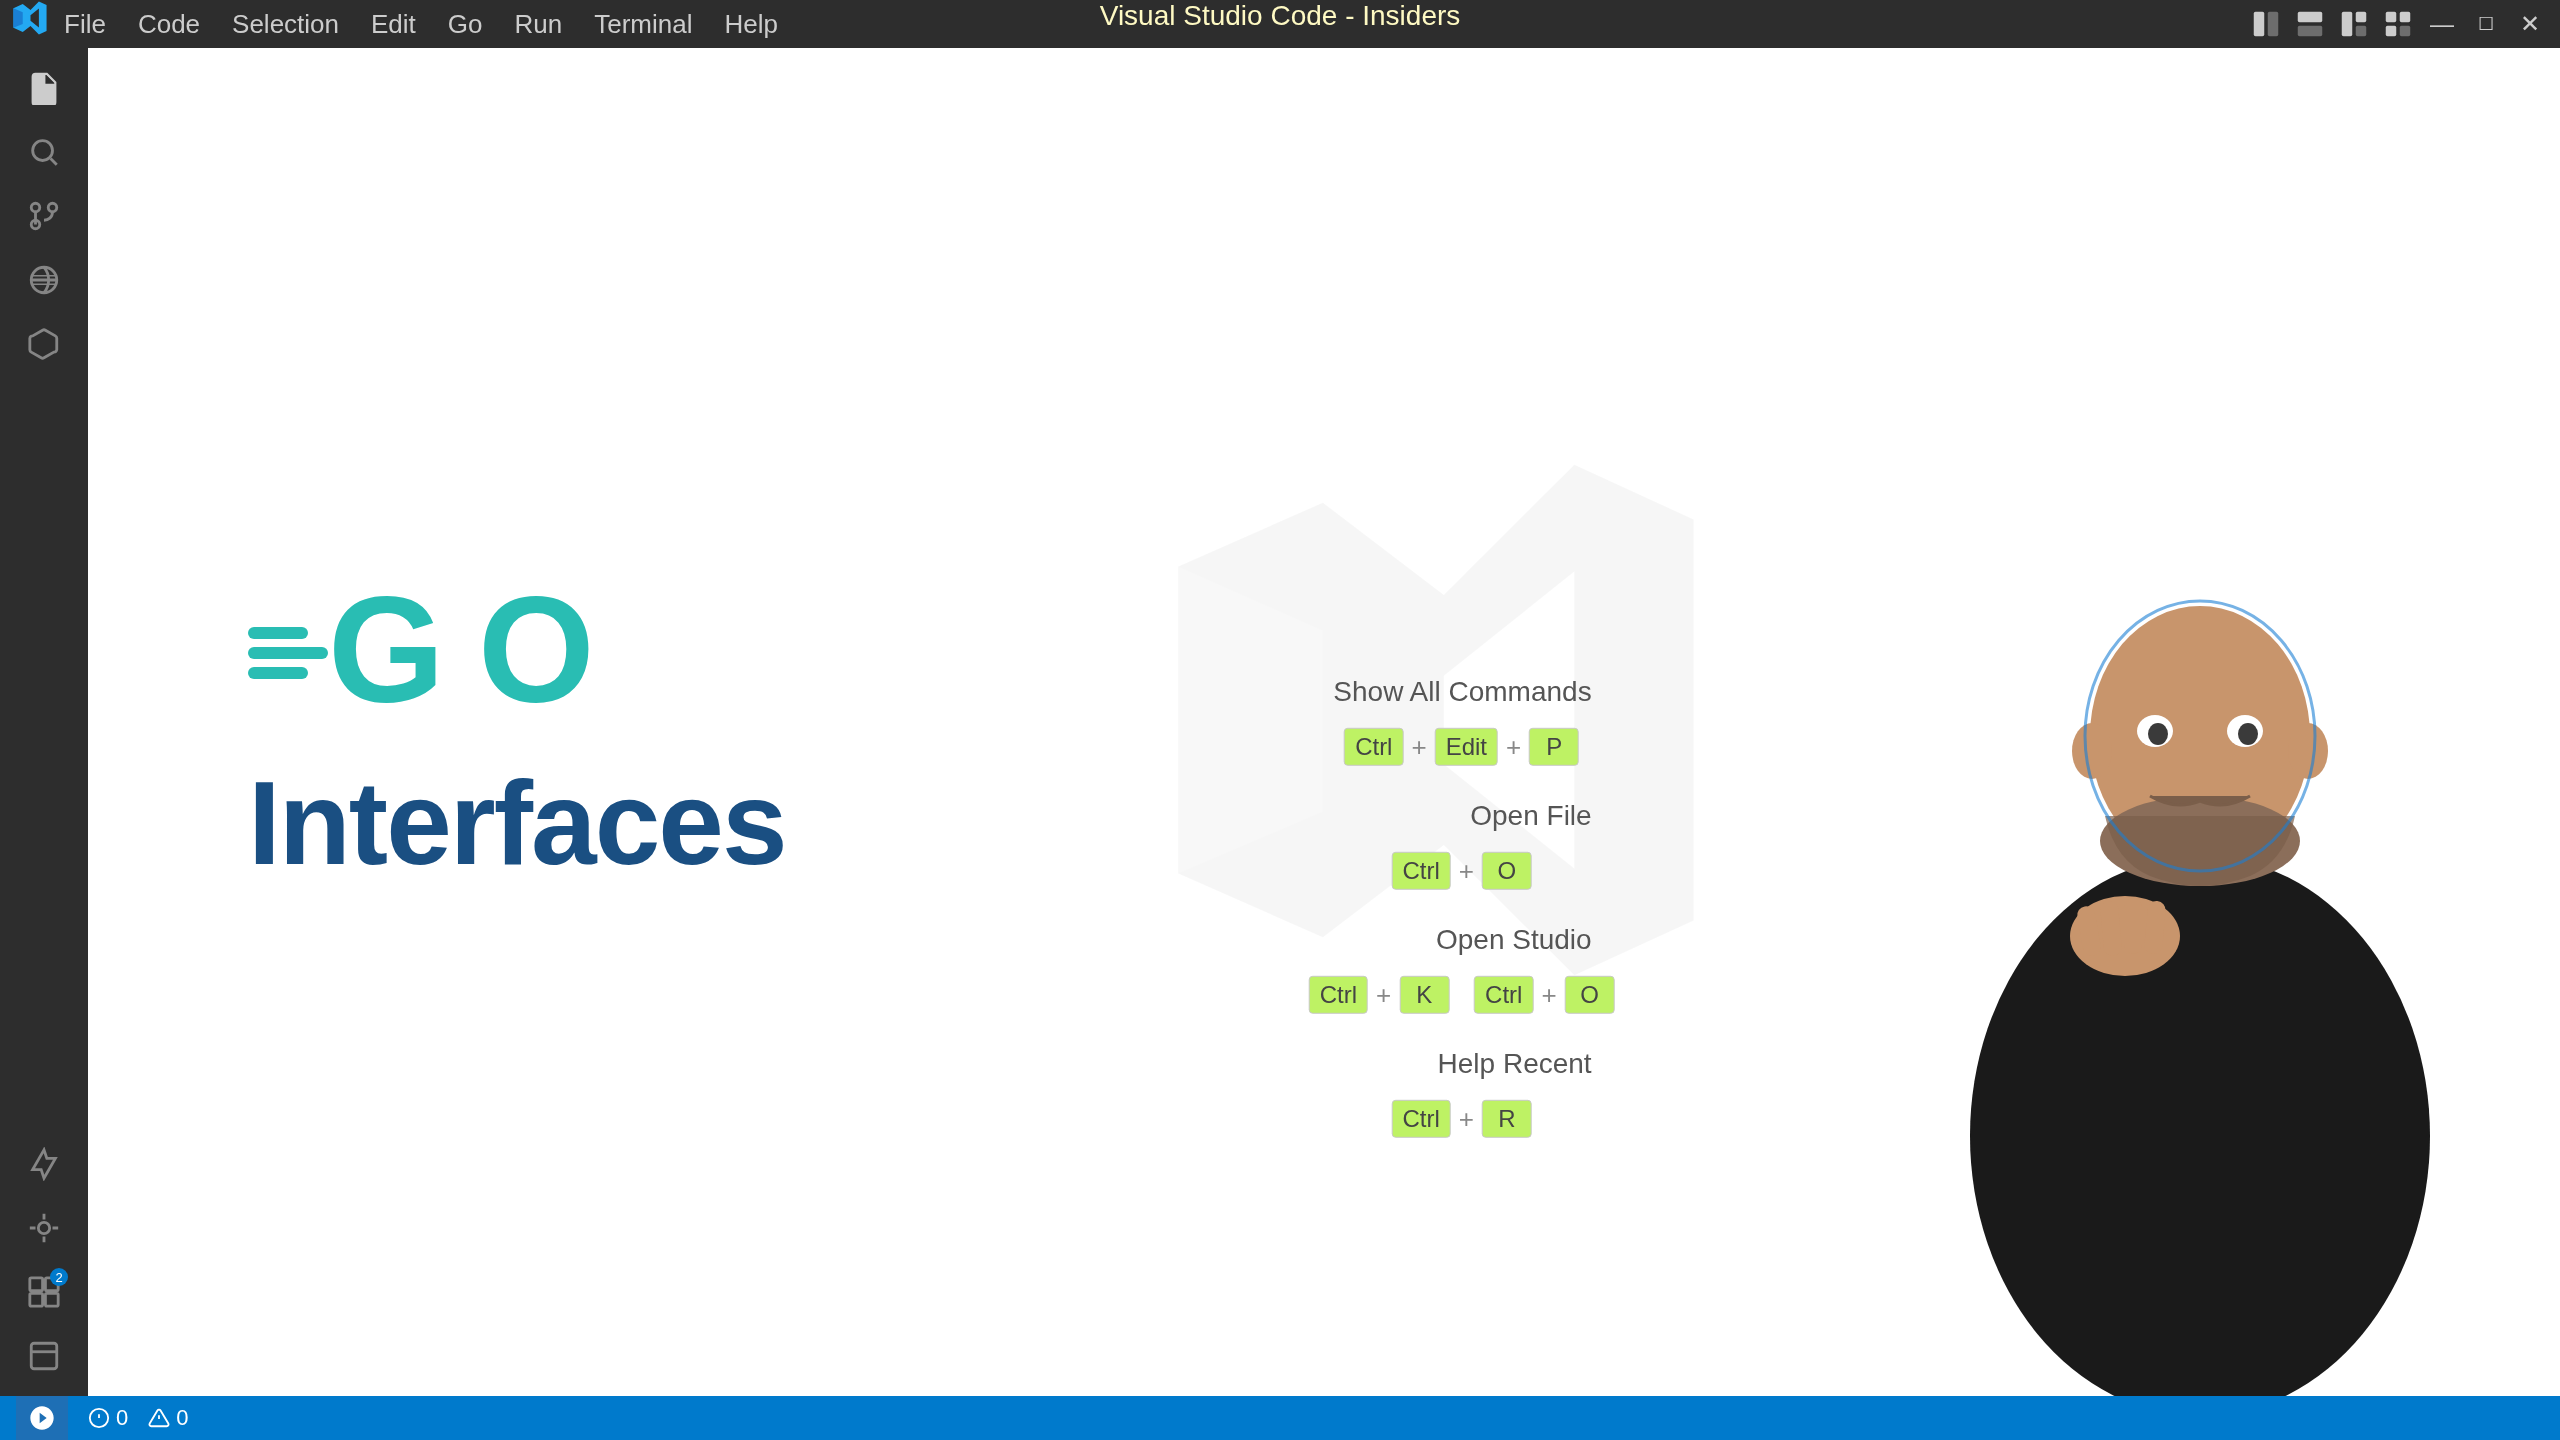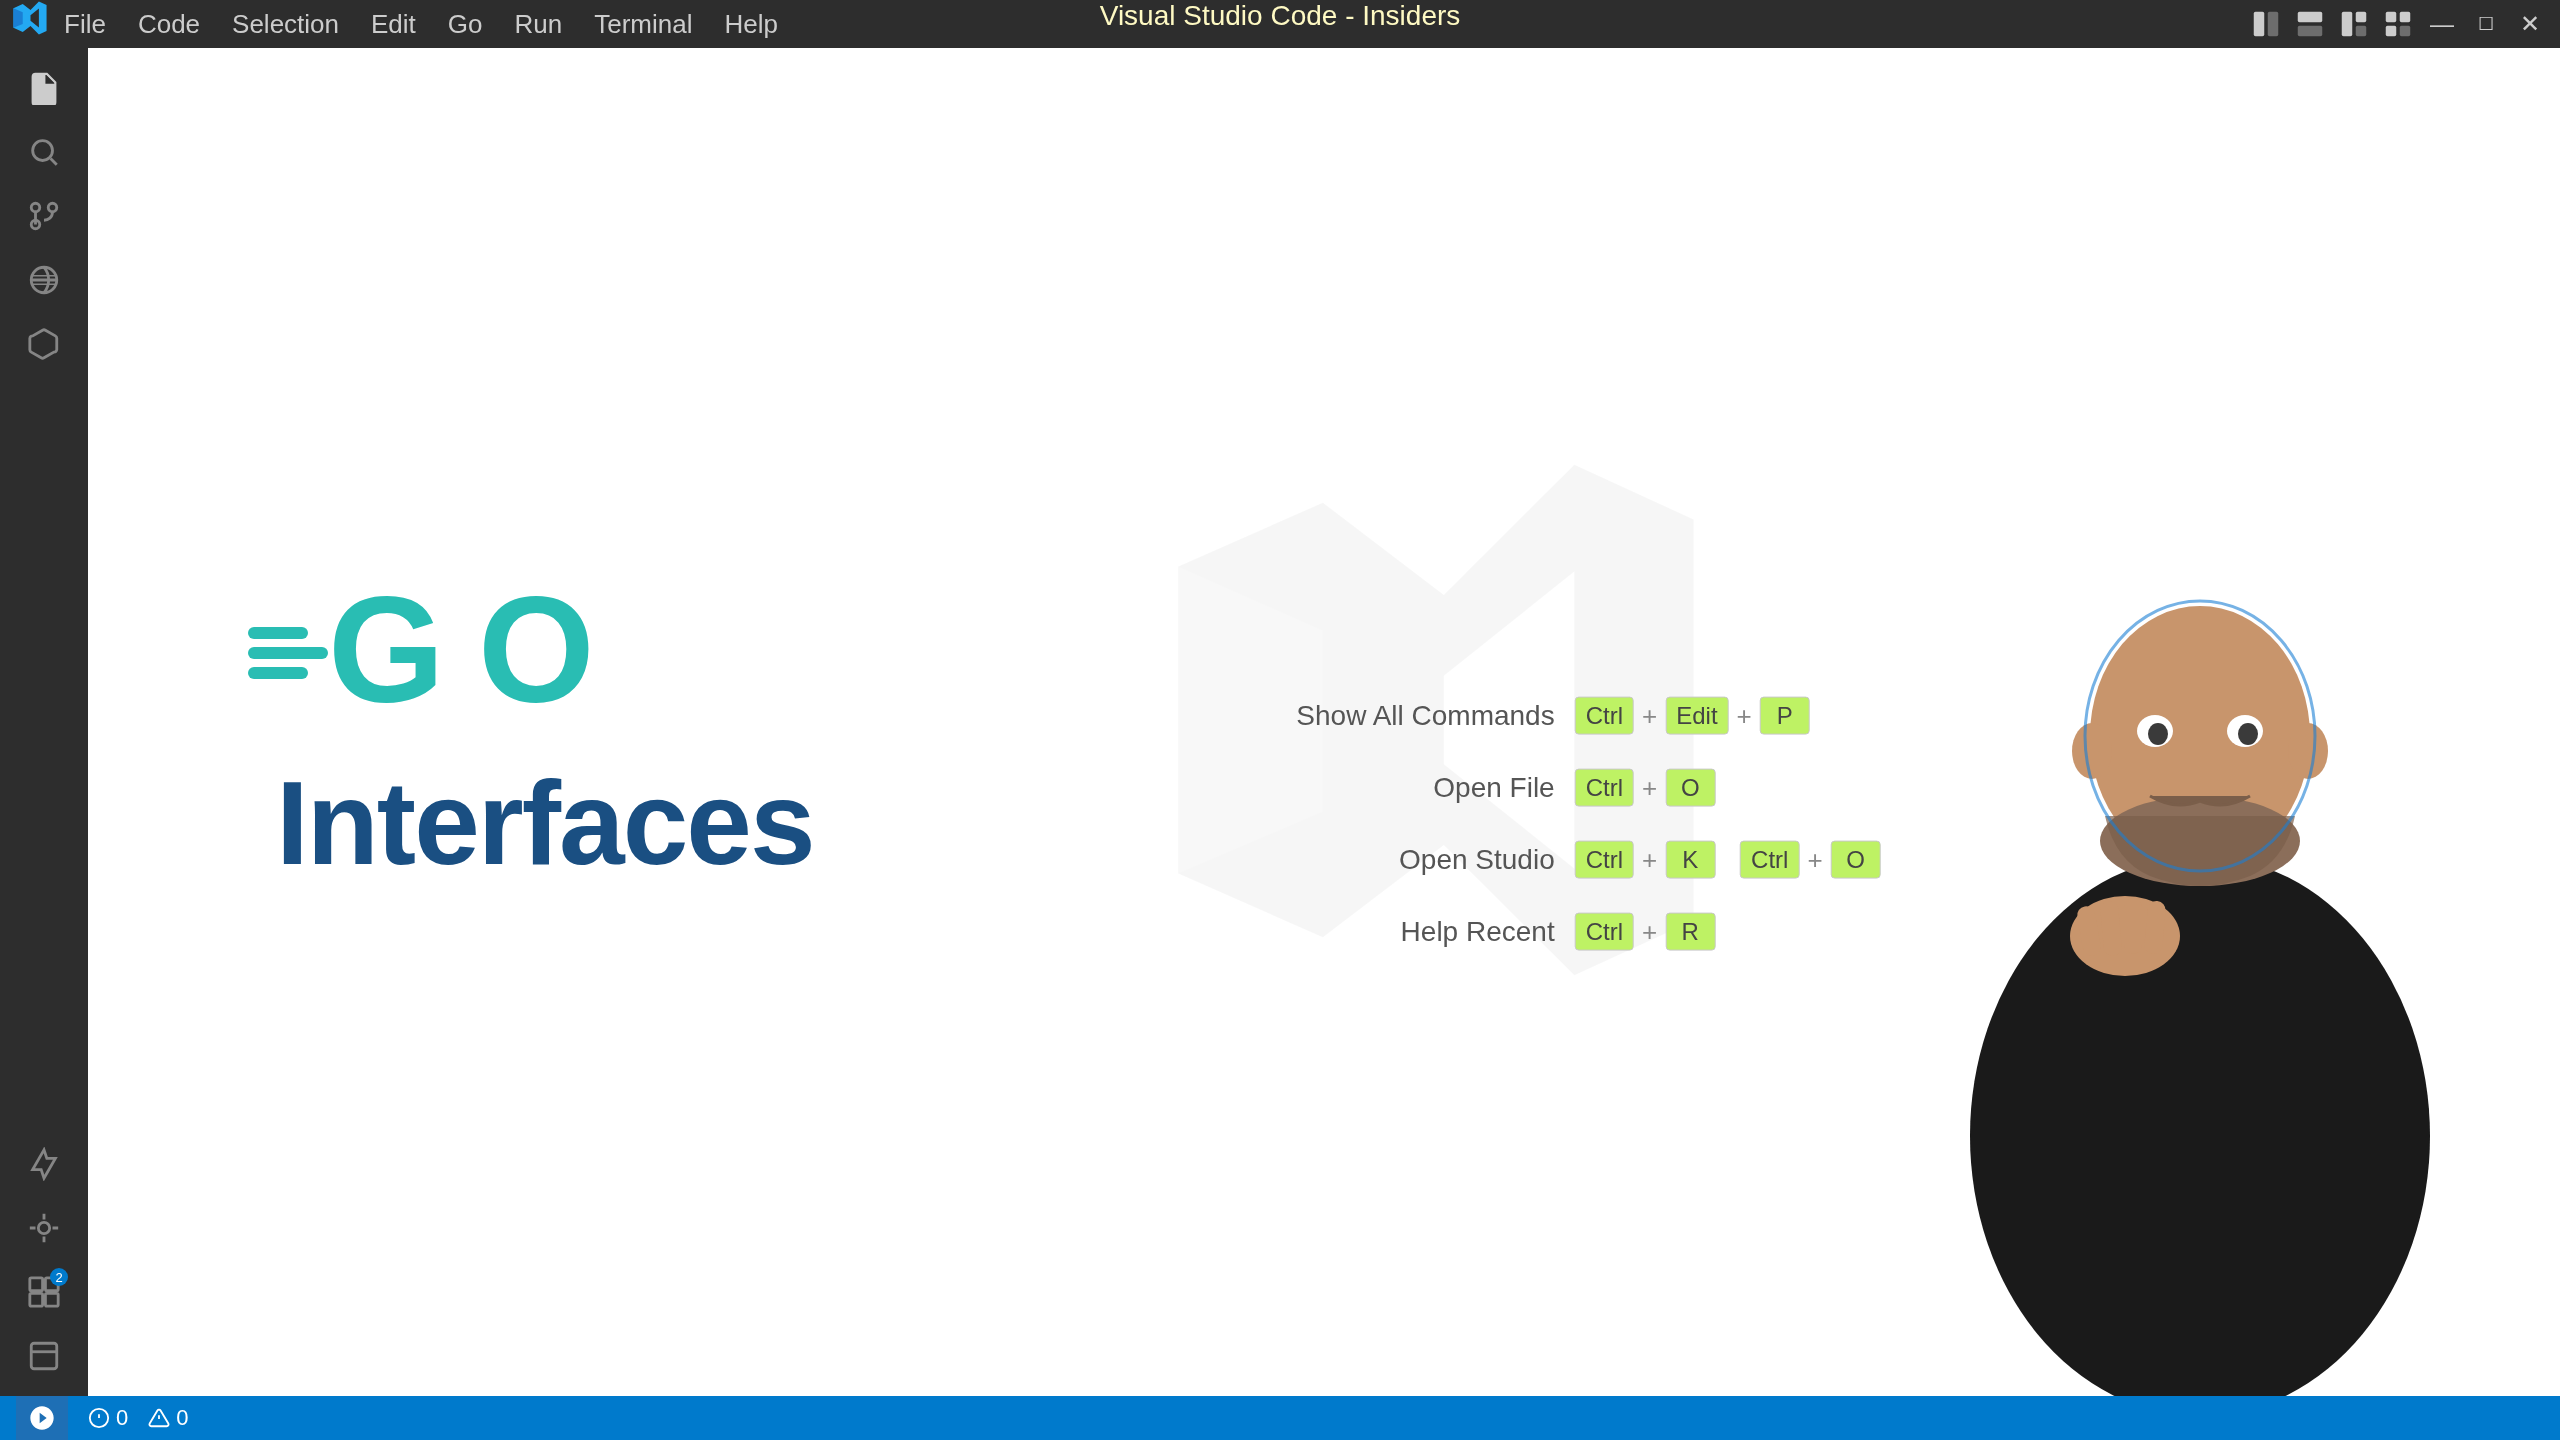--- a/index.html
+++ b/index.html
@@ -179,38 +179,38 @@
       letter-spacing: -4px;
       line-height: 1;
     }
 
     #interfaces-text {
       font-size: 118px;
       font-weight: 700;
       color: #1a4f82;
       letter-spacing: -2px;
       line-height: 1;
-      margin-left: 28px;
     }
 
     
     #commands-section {
       position: absolute;
       left: 50%;
       top: 50%;
       transform: translate(-5%, -10%);
       display: flex;
       flex-direction: column;
       gap: 34px;
     }
 
     .command-row {
       display: flex;
       align-items: center;
       gap: 20px;
+      flex-direction: column;
     }
 
     .command-label {
       font-size: 28px;
       color: #555555;
       text-align: right;
       min-width: 260px;
     }
 
     .kbd-group {

